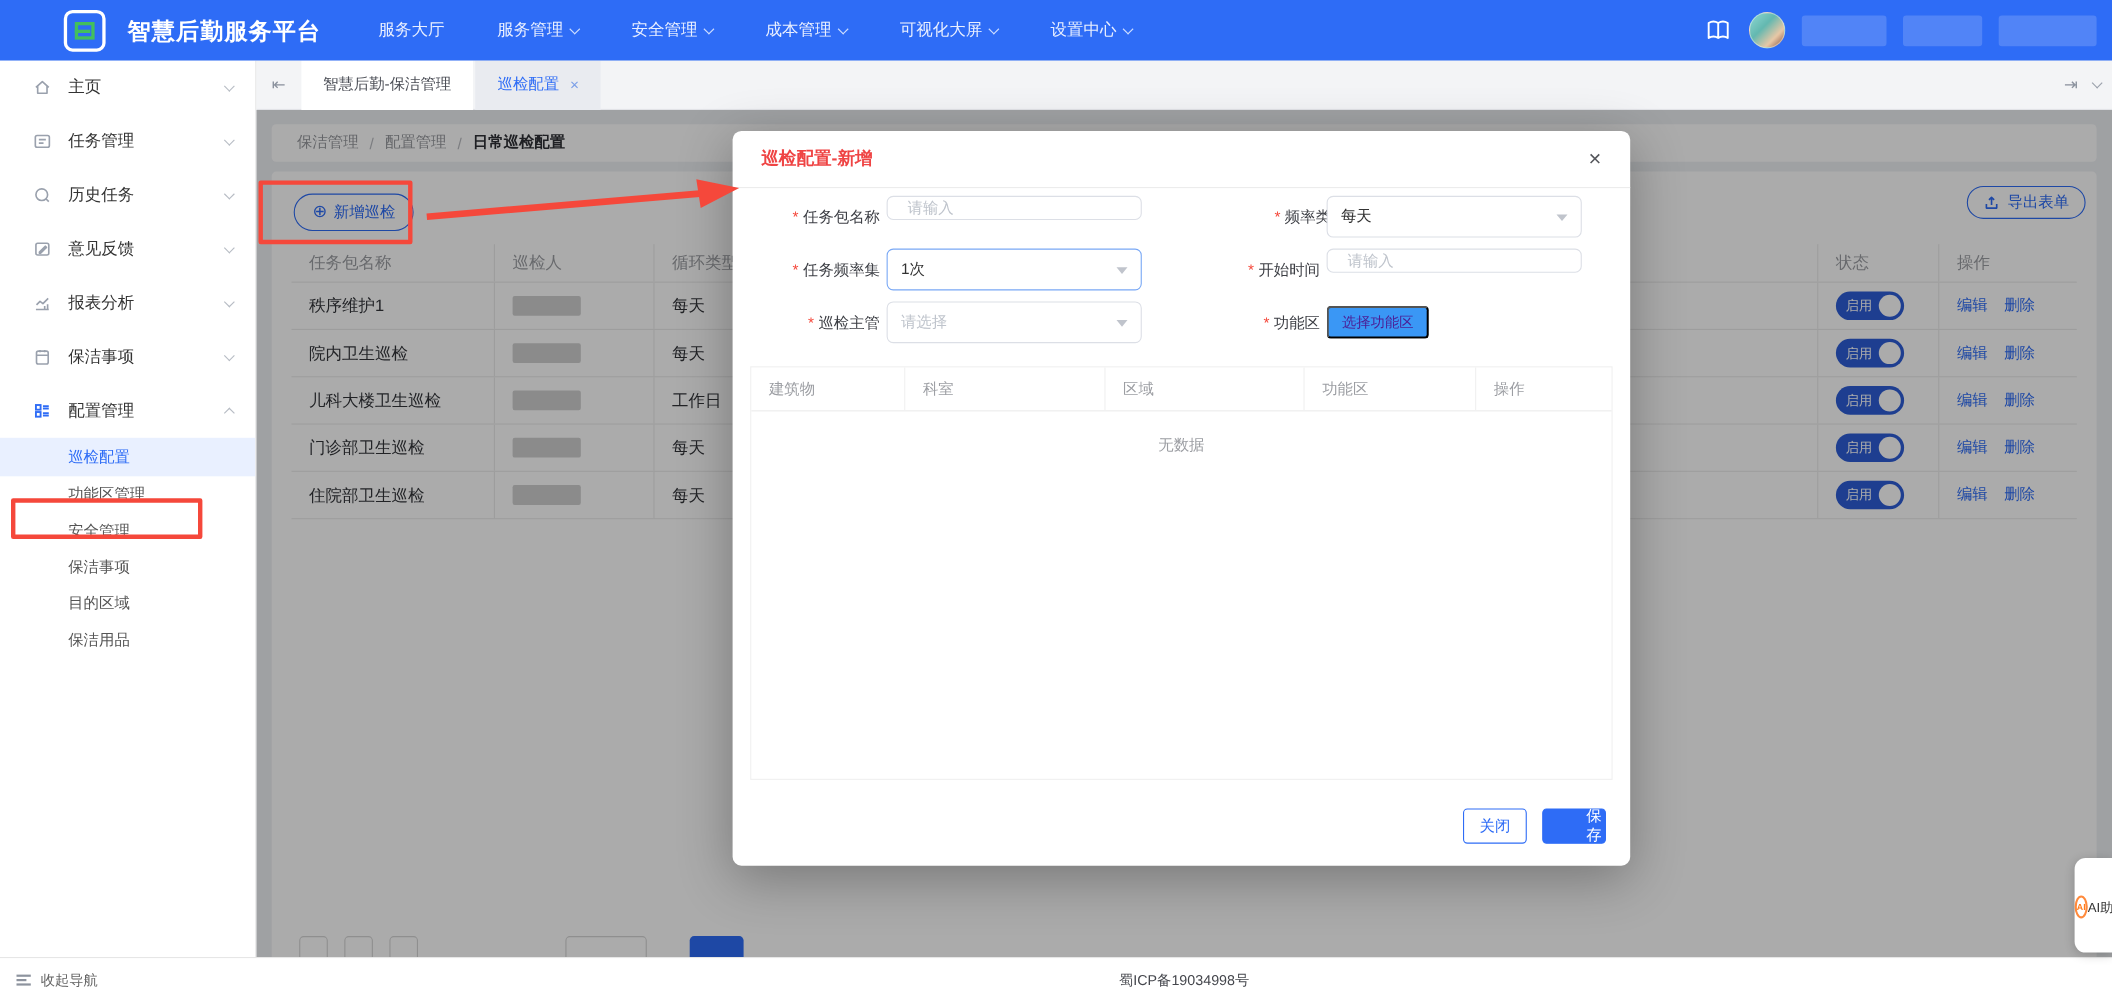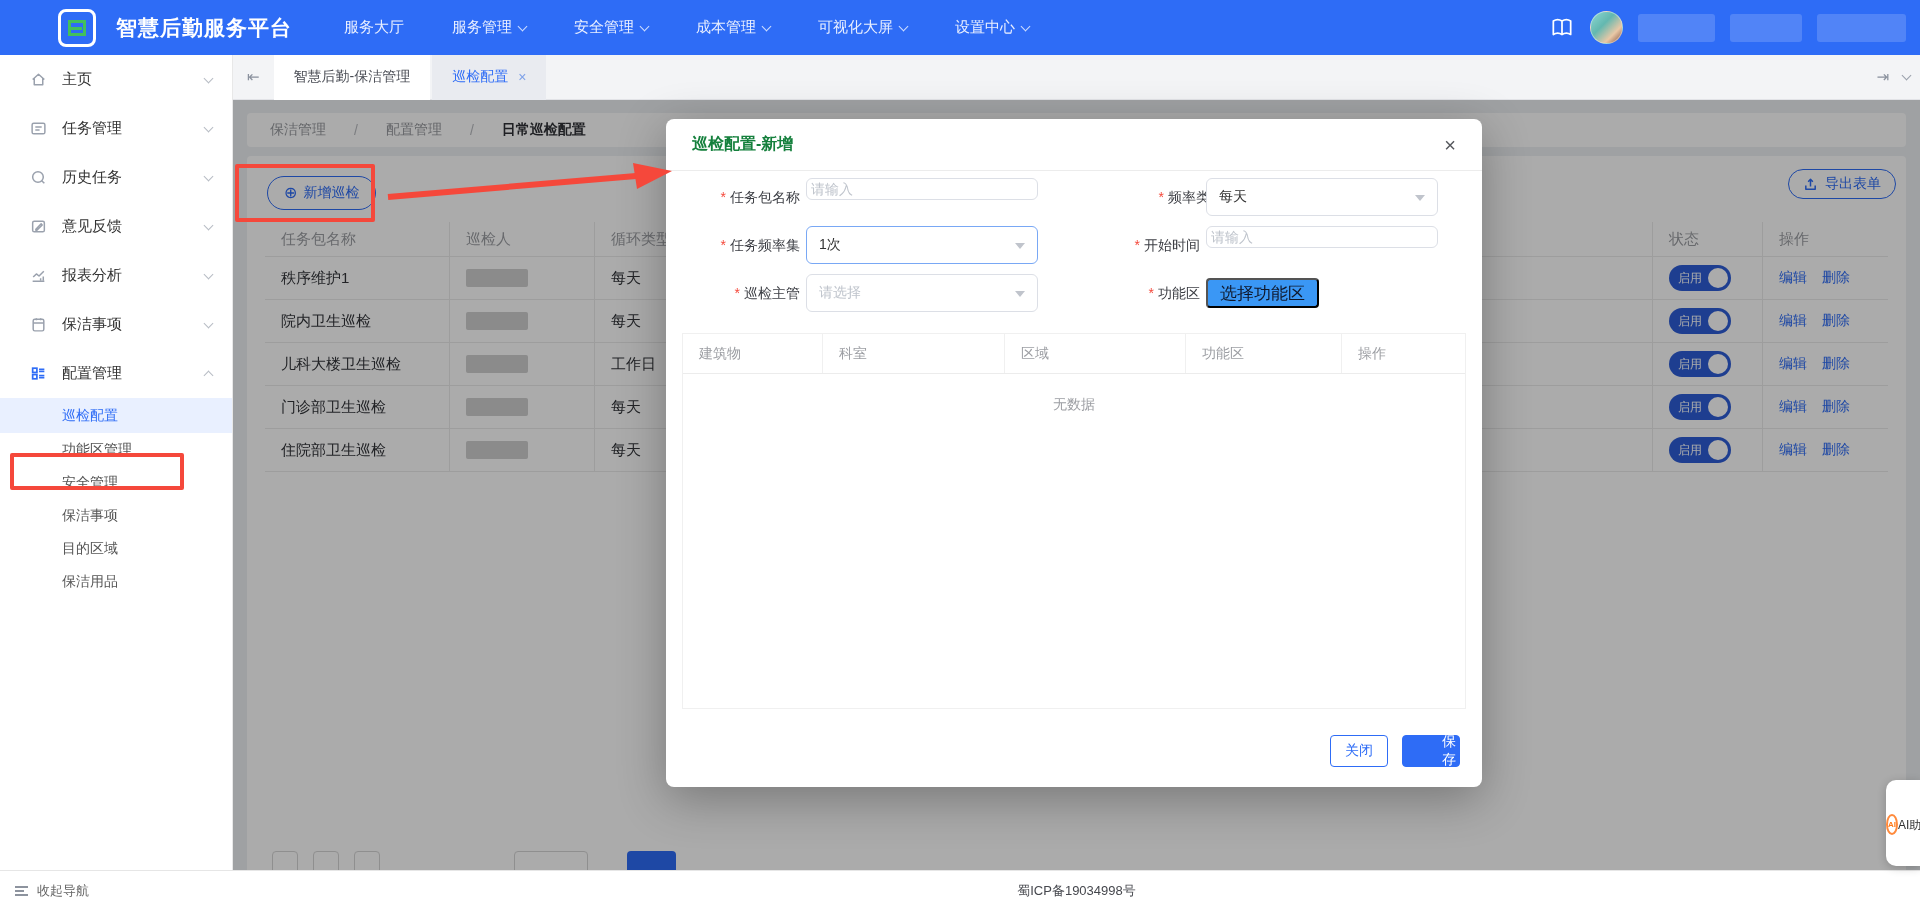--- a/index.html
+++ b/index.html
@@ -45,21 +45,21 @@
   
   .bottombar{position:absolute;left:0;right:0;bottom:0;height:41px;background:#fff;border-top:1px solid #e6e6e6;display:flex;align-items:center;z-index:10;}
   .collapse-nav{width:233px;display:flex;align-items:center;gap:9px;padding-left:15px;color:#666;font-size:13px;cursor:pointer;}
   .bars{display:inline-flex;flex-direction:column;gap:2.5px;}
   .bars i{display:block;width:13px;height:1.6px;background:#8d939e;}
   .bars i:nth-child(2){width:9px;}
   .icp{flex:1;text-align:center;font-size:13px;color:#45474d;}
 
   
   .content{position:absolute;left:233px;top:100px;right:0;bottom:41px;background:#eef0f4;overflow:hidden;}
-  .crumb-card{position:absolute;left:14px;right:14px;top:13px;height:34px;background:#fff;border-radius:4px;display:flex;align-items:center;padding:0 23px;gap:28px;font-size:14px;}
+  .crumb-card{position:absolute;left:14px;right:14px;top:13px;height:34px;background:#fff;border-radius:4px;display:flex;align-items:center;padding:0 23px;gap:10px;font-size:14px;}
   .crumb-muted{color:#97999e;} .crumb-sep{color:#b9bbc0;} .crumb-cur{color:#2f3136;font-weight:700;}
   .main-card{position:absolute;left:14px;right:14px;top:56px;bottom:0;background:#fff;border-radius:4px 4px 0 0;overflow:hidden;}
   .add-btn{position:absolute;left:20px;top:20px;height:34px;padding:0 16px;border:1px solid #2e6cf6;border-radius:17px;background:#fff;color:#2e6cf6;font-size:14px;display:flex;align-items:center;gap:6px;cursor:pointer;}
   .add-plus{font-size:16px;line-height:1;}
   .export-btn{position:absolute;right:10px;top:13px;height:30px;padding:0 14px;border:1px solid #2e6cf6;border-radius:15px;background:#fff;color:#2e6cf6;font-size:14px;display:flex;align-items:center;gap:7px;cursor:pointer;}
   .g-table{position:absolute;left:18px;right:18px;top:66px;font-size:15px;}
   .g-row{display:flex;align-items:stretch;border-bottom:1px solid #ebebeb;height:43px;}
   .g-hrow{height:35px;color:#9c9ea3;}
   .gc{display:flex;align-items:center;padding-left:16px;border-right:1px solid #ebebeb;}
   .gc:last-child{border-right:none;}
@@ -70,32 +70,32 @@
   .toggle::after{content:"";position:absolute;right:3px;top:3px;width:20px;height:20px;border-radius:50%;background:#fff;}
   .op-link{color:#2e6cf6;font-size:14px;margin-right:15px;cursor:pointer;}
   .pager{position:absolute;left:25px;top:695px;display:flex;align-items:flex-start;}
   .pgbox{width:26px;height:28px;border:1px solid #d5d5d5;border-radius:4px;background:#fff;margin-right:15px;}
   .pgwide{width:74px;margin-left:119px;}
   .pgblue{width:49px;background:#2e6cf6;border:none;margin-left:24px;}
   .dim{position:absolute;inset:0;background:rgba(0,0,0,.33);z-index:40;}
 
   
   .modal{position:absolute;left:666px;top:119px;width:816px;height:668px;background:#fff;border-radius:8px;box-shadow:0 12px 48px rgba(0,0,0,.30);z-index:50;}
-  .m-head{height:52px;border-bottom:1px solid #ececec;display:flex;align-items:center;padding:0 26px;font-size:16px;font-weight:700;color:#15803d;}
+  .m-head{height:52px;border-bottom:1px solid #ececec;display:flex;align-items:center;padding:0 26px;font-size:16px;font-weight:700;color:#ef4444;}
   .m-close{position:absolute;right:18px;top:12px;width:28px;height:28px;font-size:20px;color:#55575c;display:flex;align-items:center;justify-content:center;cursor:pointer;}
   .f-label{position:absolute;width:134px;height:38px;line-height:38px;text-align:right;font-size:14px;color:#3c3e44;}
   .req{color:#f5483b;margin-right:4px;}
   .f-field{position:absolute;width:232px;height:38px;}
-  .inp{width:100%;height:22px;border:1px solid #dcdfe6;border-radius:6px;padding:0 4px;font-size:14px;color:#333;background:#fff;outline:none;font-family:inherit;}
+  .inp{width:100%;height:22px;border:1px solid #dcdfe6;border-radius:6px;padding:0 18px;font-size:14px;color:#333;background:#fff;outline:none;font-family:inherit;}
   .inp::placeholder{color:#bfc4cc;}
   .select{position:relative;width:100%;height:38px;border:1px solid #dcdfe6;border-radius:6px;display:flex;align-items:center;padding:0 28px 0 12px;font-size:14px;background:#fff;cursor:pointer;}
   .select-focus{border-color:#79a8f5;}
   .ph{color:#bfc4cc;} .val{color:#333;}
   .caret{position:absolute;right:12px;top:16px;width:0;height:0;border-left:5px solid transparent;border-right:5px solid transparent;border-top:6px solid #c0c4cc;}
-  .fn-btn{position:absolute;height:30px;padding:12px 12px;background:#3a97f5;border-radius:4px;color:#0f172a;font-size:17px;display:flex;align-items:center;cursor:pointer;}
+  .fn-btn{position:absolute;height:30px;padding:12px 12px;background:#3a97f5;border-radius:4px;color:#4c1d95;font-size:13px;display:flex;align-items:center;cursor:pointer;}
   .m-table{position:absolute;left:16px;right:16px;top:214px;bottom:78px;border:1px solid #f0f0f0;}
   .mt-head{display:flex;height:40px;border-bottom:1px solid #ececec;color:#9c9ea3;font-size:14px;align-items:stretch;}
   .mtc{display:flex;align-items:center;padding-left:16px;border-right:1px solid #f0f0f0;}
   .mtc:last-child{border-right:none;}
   .mtc1{width:140px;} .mtc2{width:182px;} .mtc3{width:181px;} .mtc4{width:156px;} .mtc5{flex:1;}
   .mt-empty{position:absolute;left:0;right:0;top:62px;text-align:center;color:#9c9ea3;font-size:14px;}
   .m-btn{position:absolute;top:616px;width:58px;height:32px;border-radius:4px;font-size:14px;display:flex;align-items:center;justify-content:center;cursor:pointer;}
   .btn-close{left:664px;background:#fff;border:1px solid #2e6cf6;color:#2e6cf6;}
   .btn-save{left:736px;background:#2e6cf6;border:1px solid #2e6cf6;color:#fff;padding-left:36px;}
 

